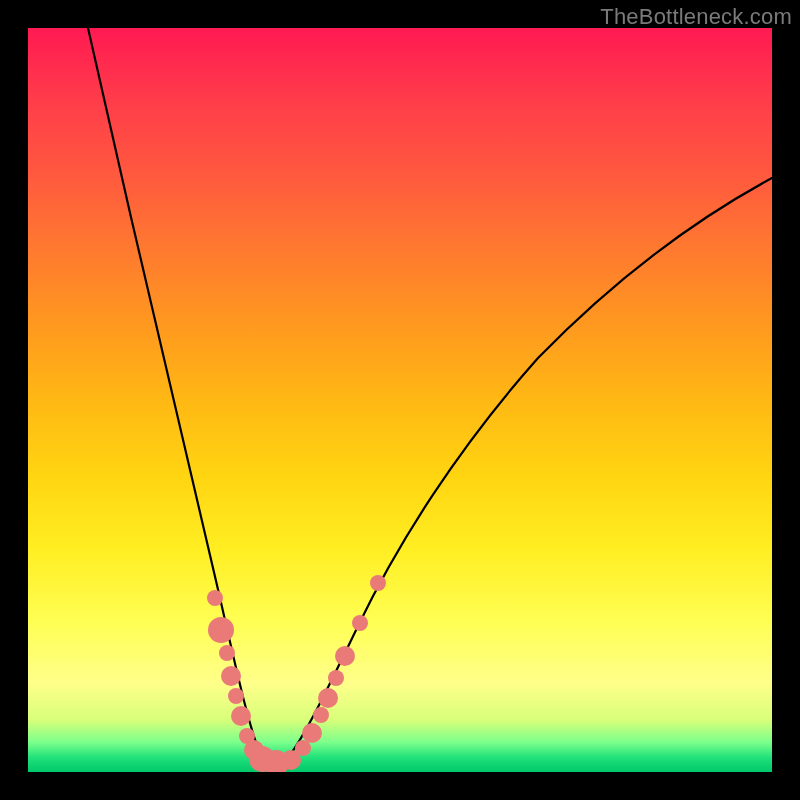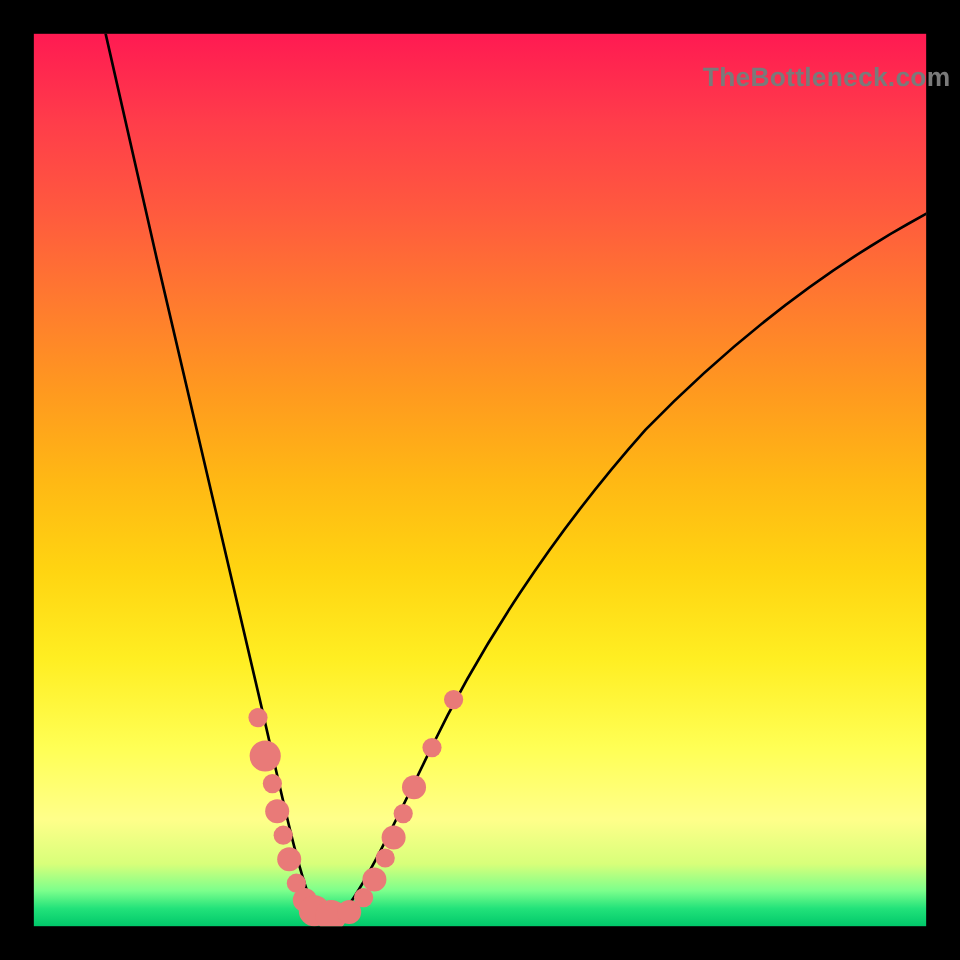--- a/index.html
+++ b/index.html
@@ -50,24 +50,23 @@
       #22e27a 98%,
       #00c86a 100%
     );
   }
   .watermark {
     position: absolute;
     top: 4px;
     right: 8px;
     color: #7a7a7a;
     font-size: 22px;
-    font-weight: 700;
+    font-weight: 400;
     letter-spacing: 0.2px;
     user-select: none;
-    margin-top: 48px;
   }
   svg.curves {
     position: absolute;
     left: 0;
     top: 0;
   }
 </style>
 </head>
 <body>
 

